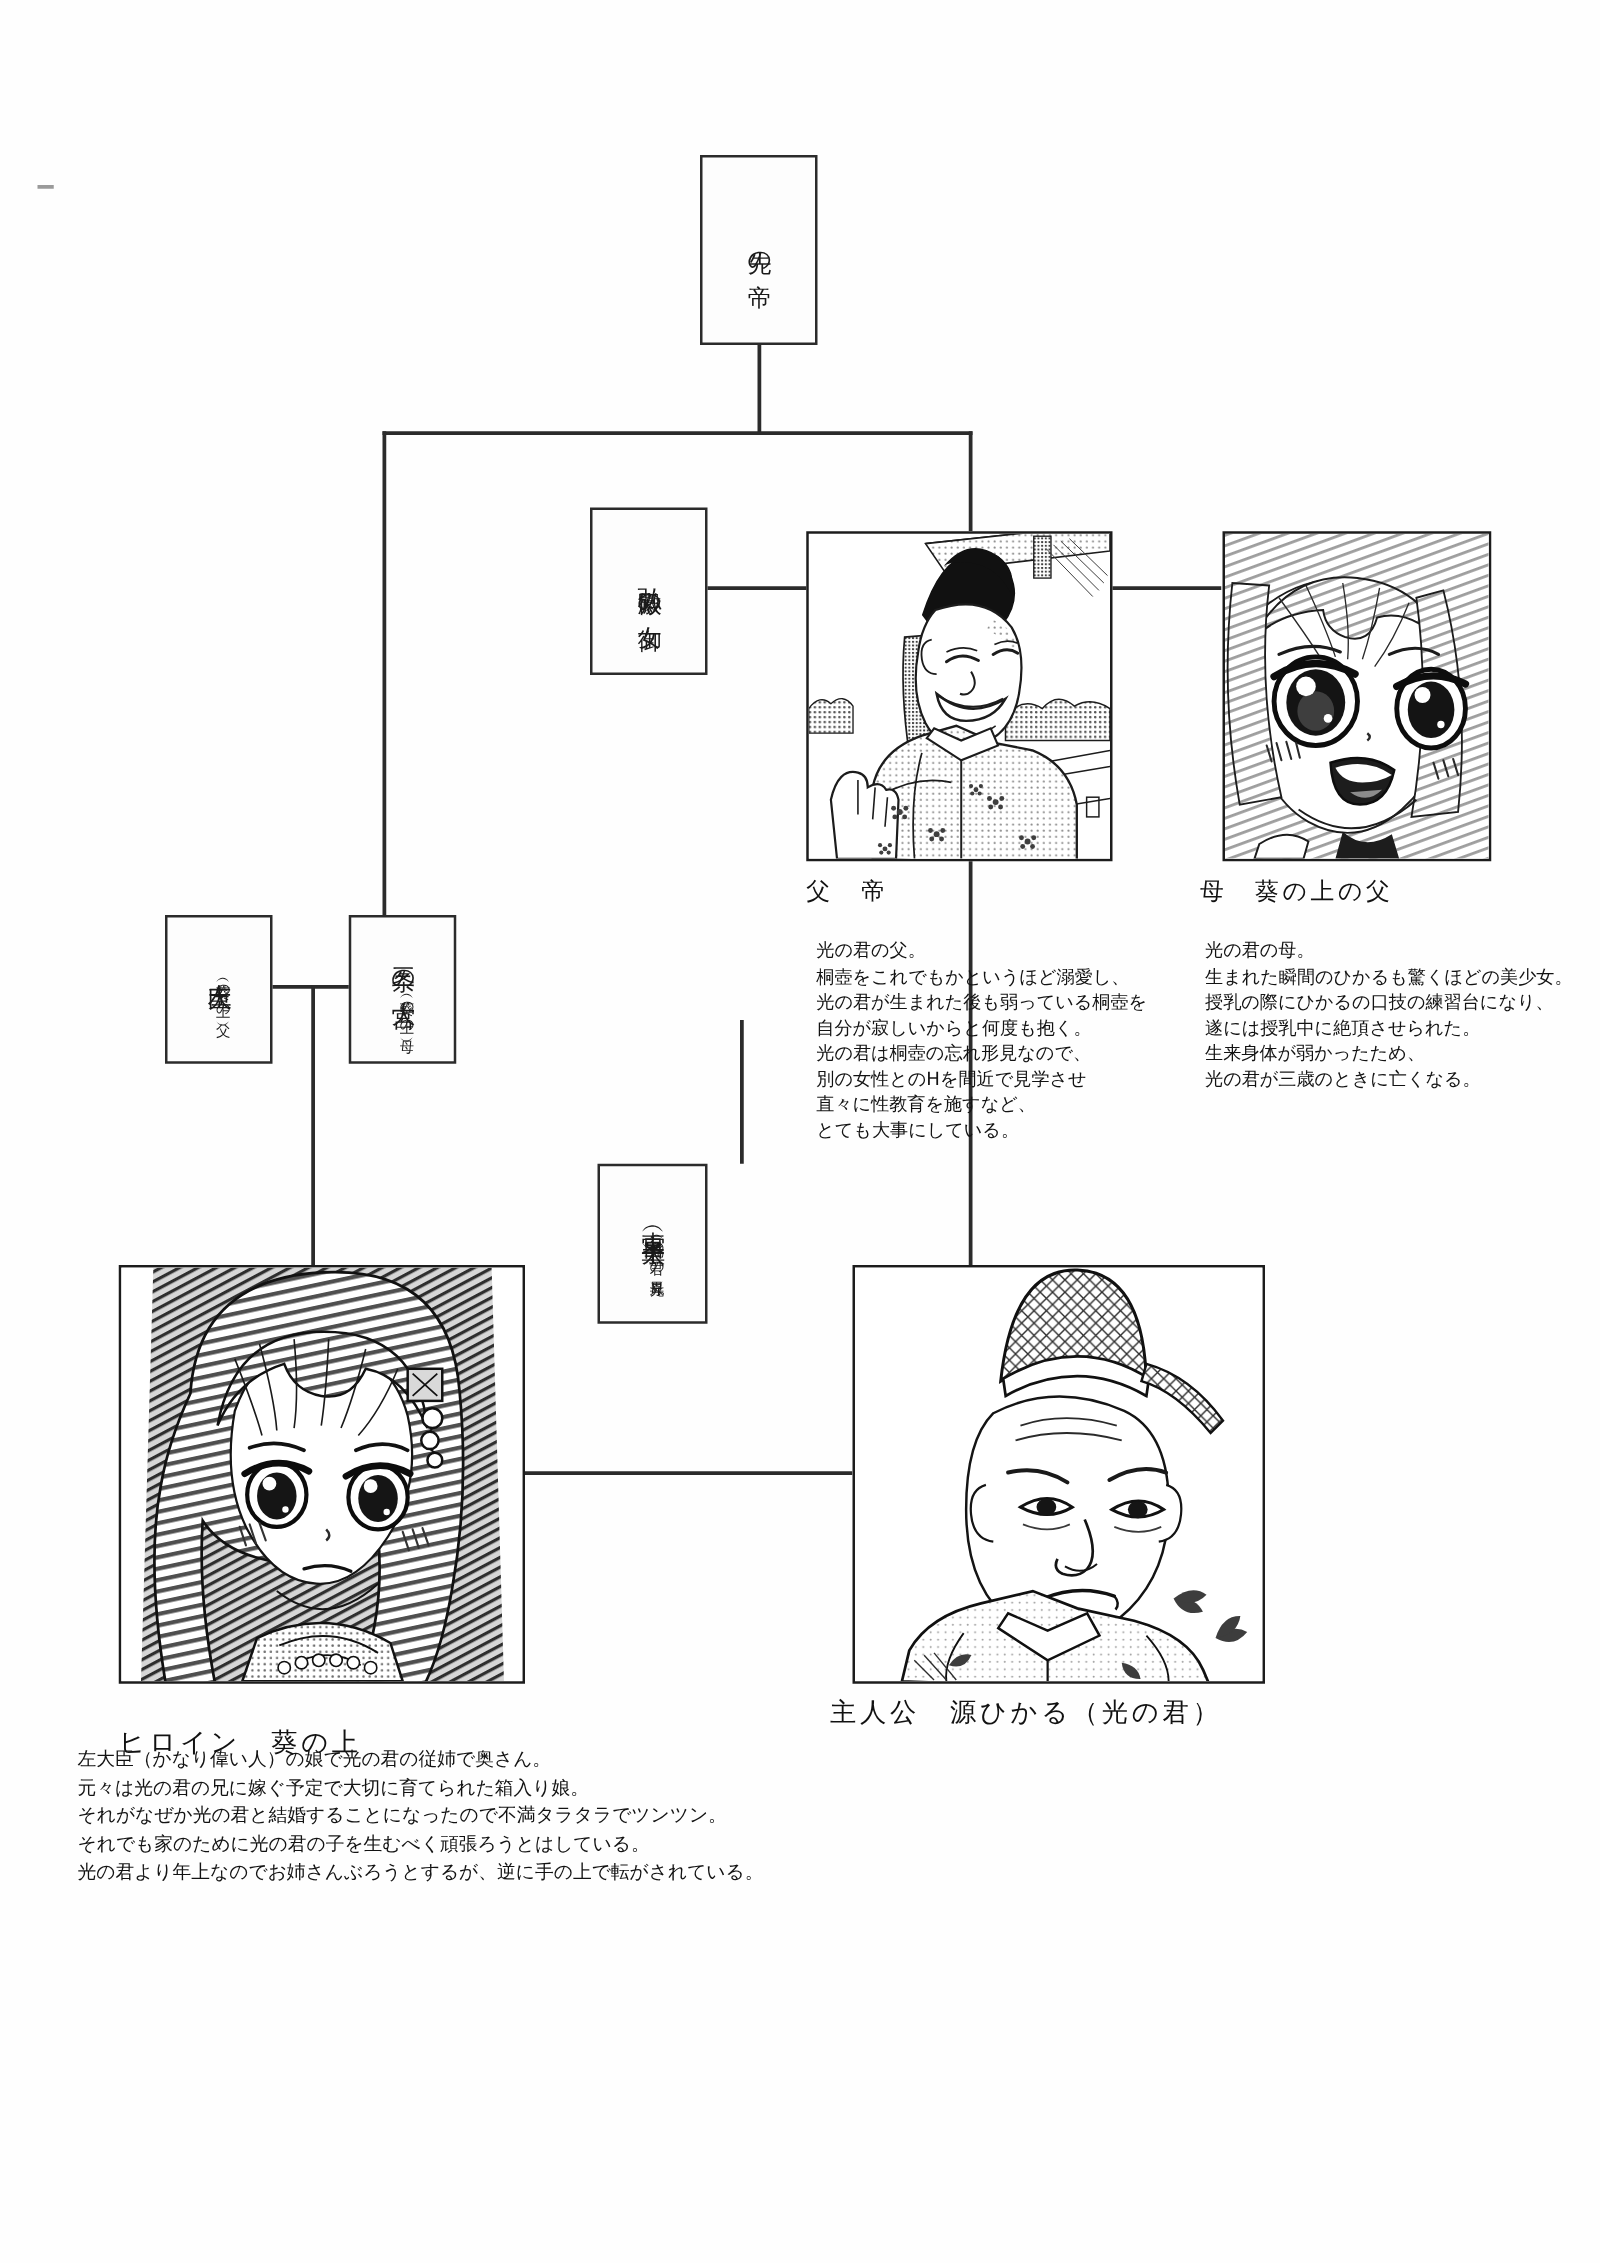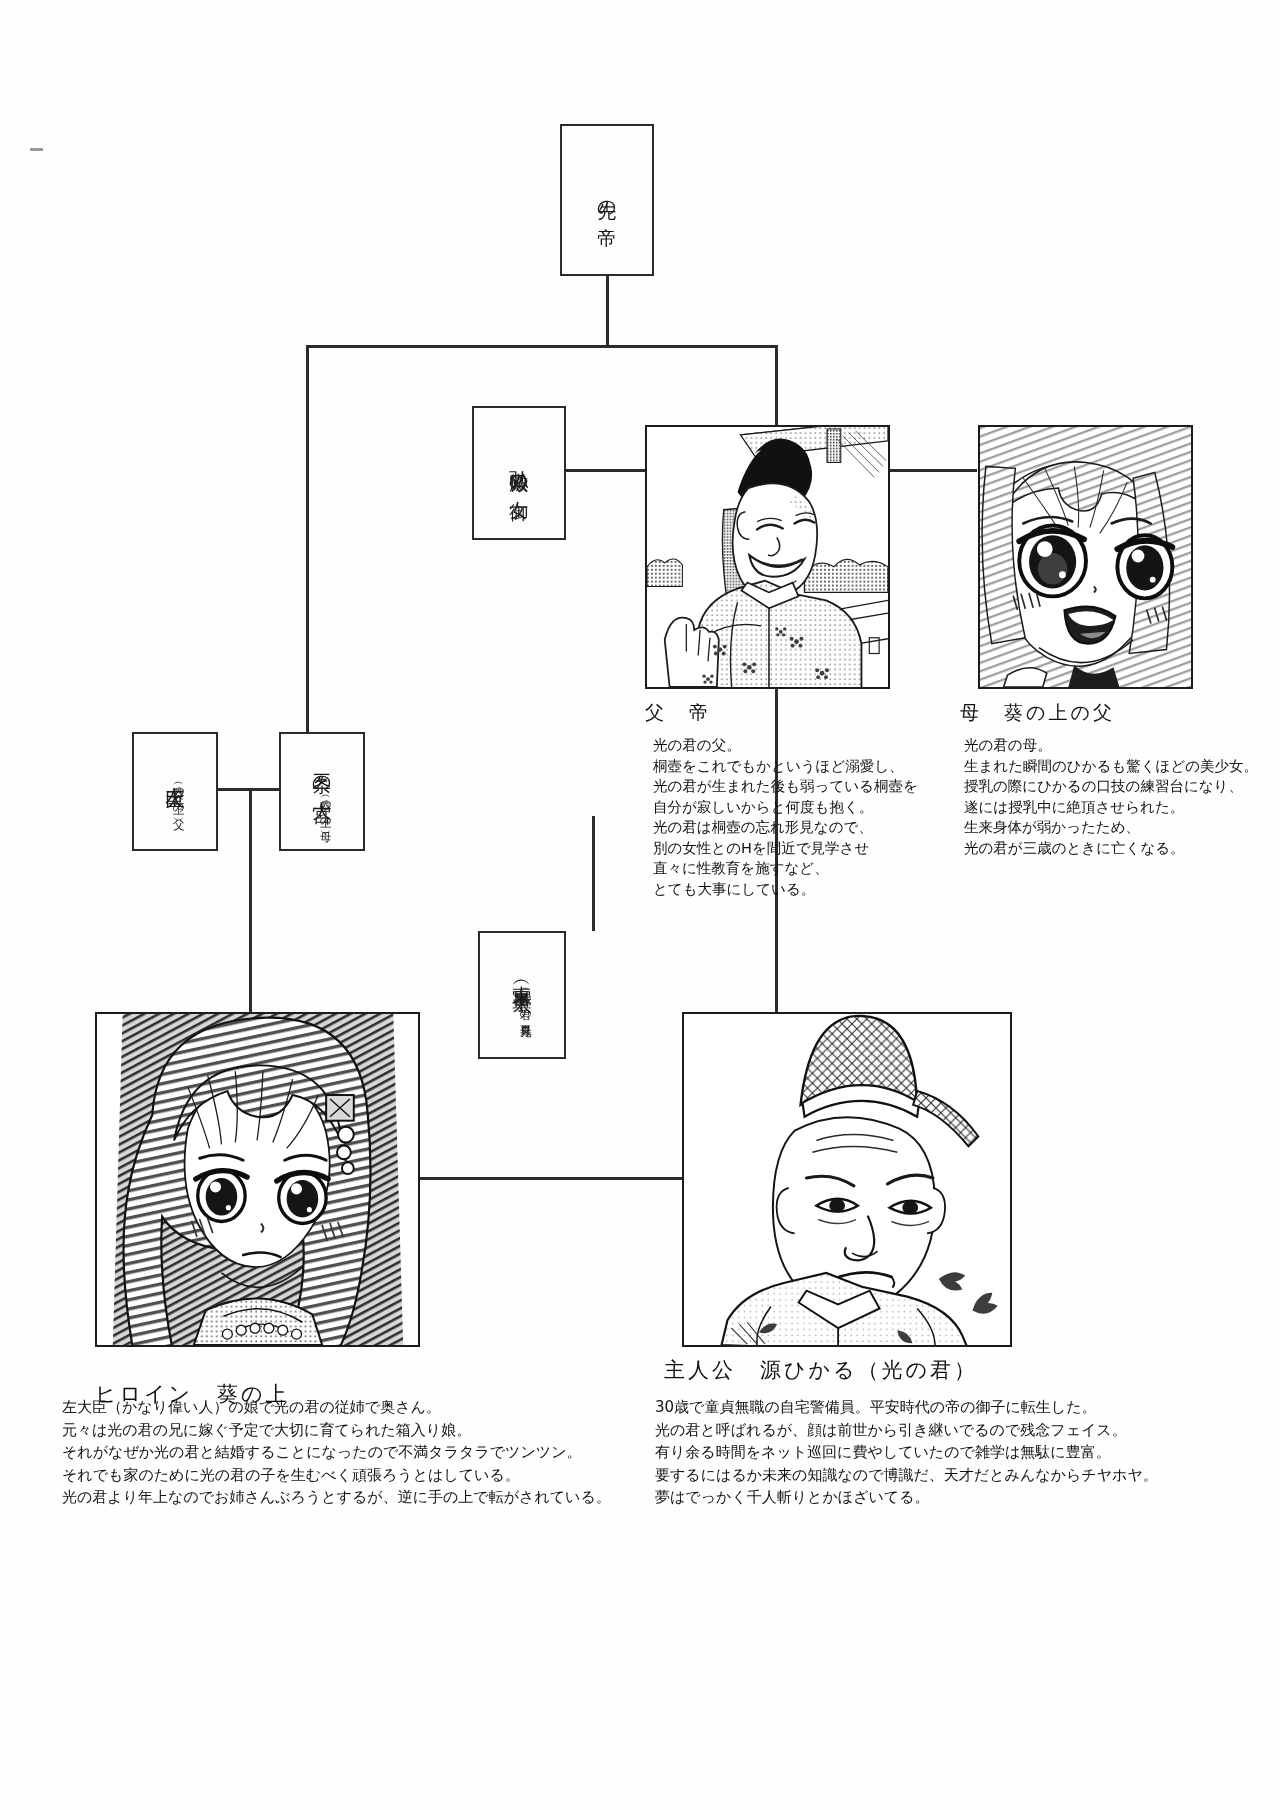--- a/index.html
+++ b/index.html
@@ -83,20 +83,21 @@
     letter-spacing: 3px;
     color: #111;
     white-space: nowrap;
   }
   .desc {
     position: absolute;
     font-size: 14.5px;
     line-height: 1.42;
     color: #121212;
     white-space: pre-line;
+    margin-top: 16px;
   }
   .desc-lg {
     position: absolute;
     font-size: 15px;
     line-height: 1.5;
     color: #121212;
     white-space: pre-line;
   }
   .speck {
     position: absolute;
@@ -553,19 +554,14 @@
       <g stroke="#2d2d2d" stroke-width="1.1">
         <path d="M48 318 l16 16"></path>
           <path d="M56 314 l18 20"></path>
           <path d="M64 312 l18 22"></path>
       </g>
     </svg>
   </div>
 
   <div class="caption" style="left:664px; top:1356px; width:330px; font-size:21px;">主人公　源ひかる（光の君）</div>
 
-  <div class="desc-lg" style="left:655px; top:1396px; width:580px;">30歳で童貞無職の自宅警備員。平安時代の帝の御子に転生した。
-光の君と呼ばれるが、顔は前世から引き継いでるので残念フェイス。
-有り余る時間をネット巡回に費やしていたので雑学は無駄に豊富。
-要するにはるか未来の知識なので博識だ、天才だとみんなからチヤホヤ。
-夢はでっかく千人斬りとかほざいてる。</div>
 
 </div>
 
 </body></html>

